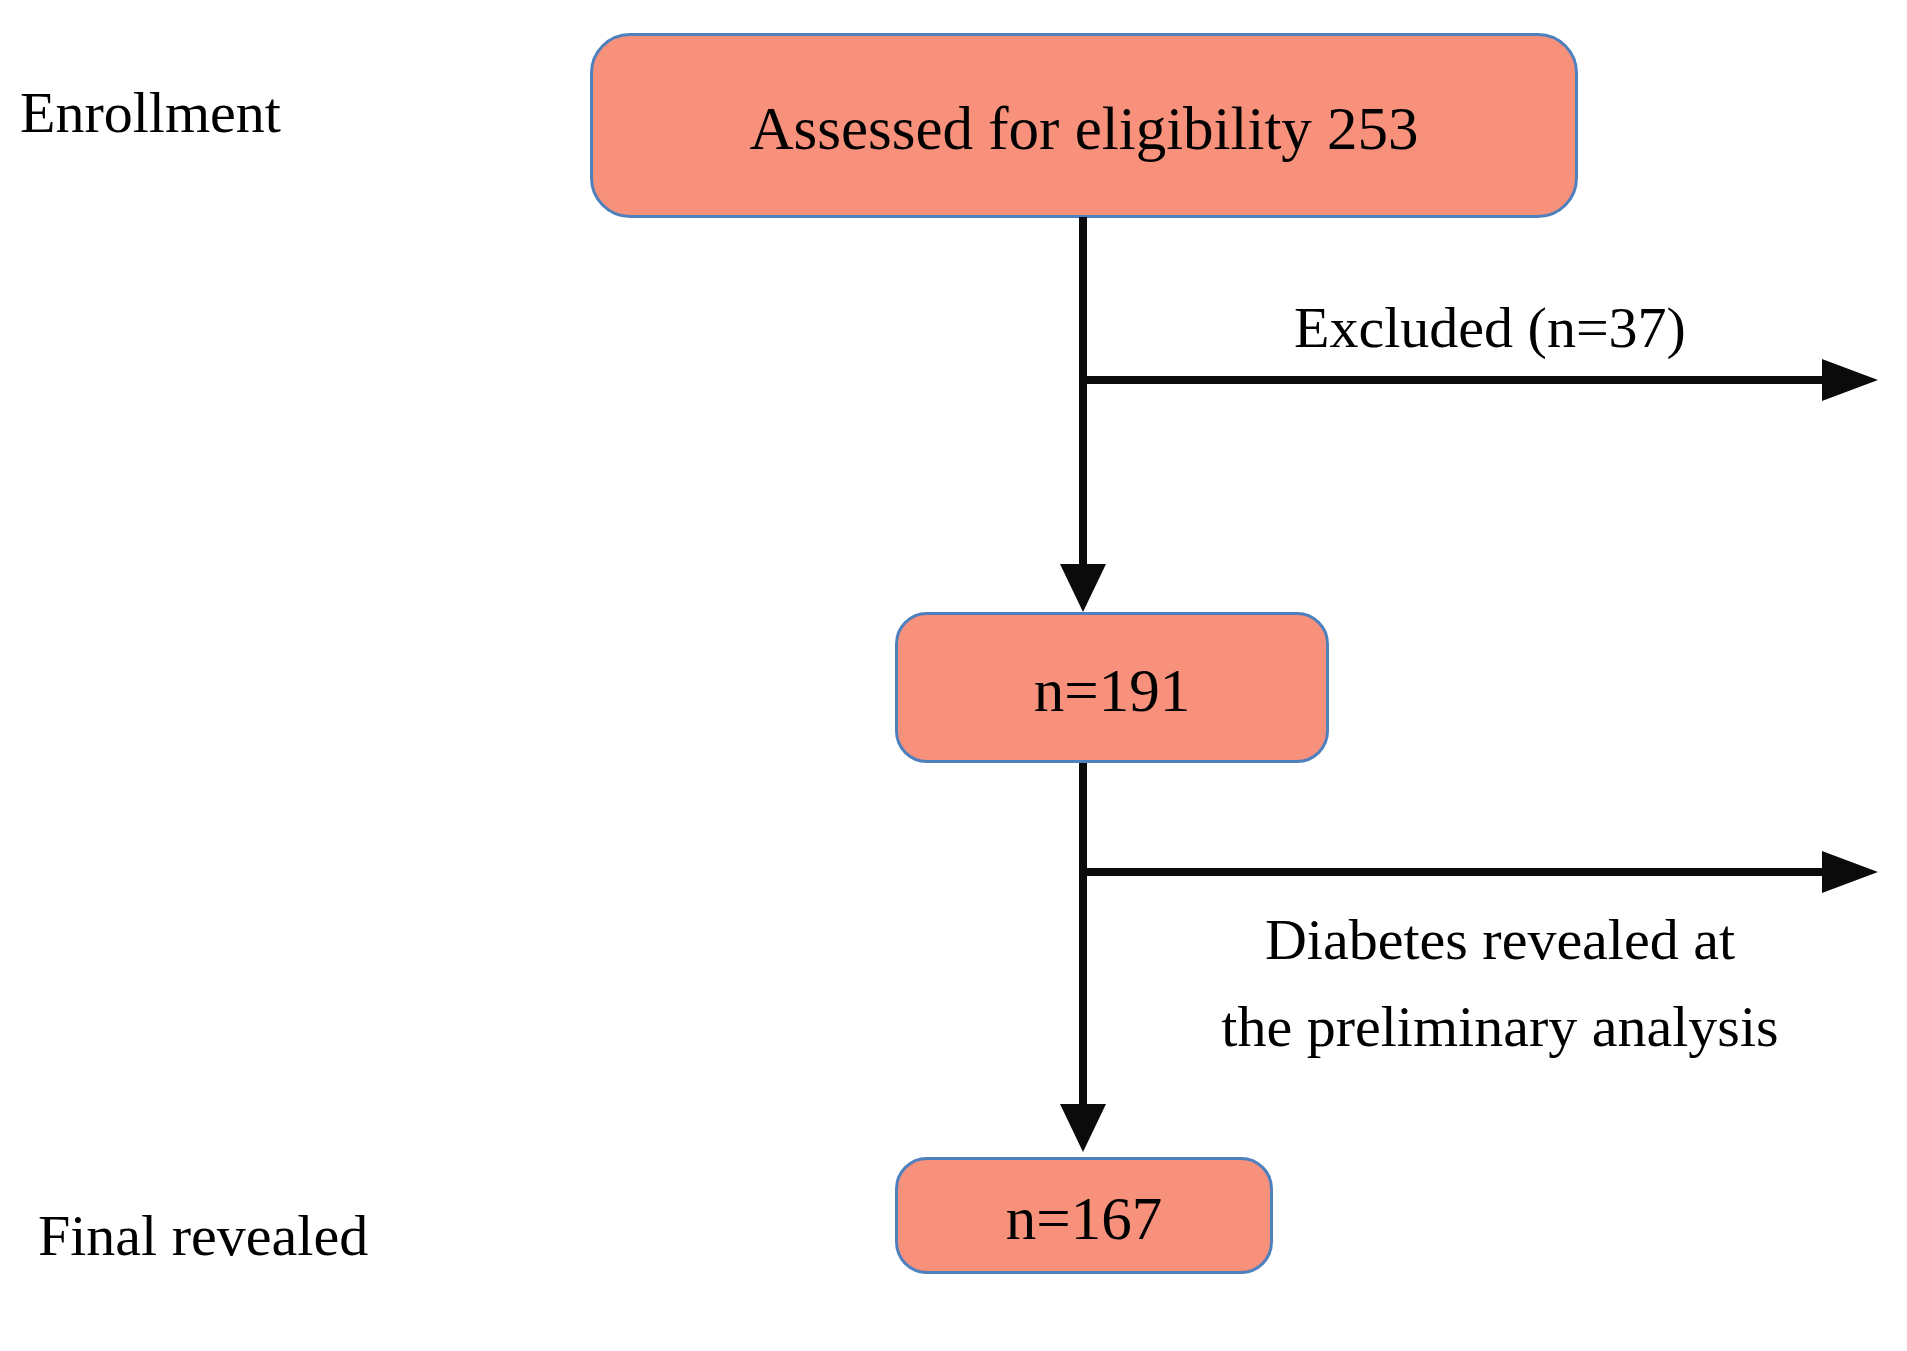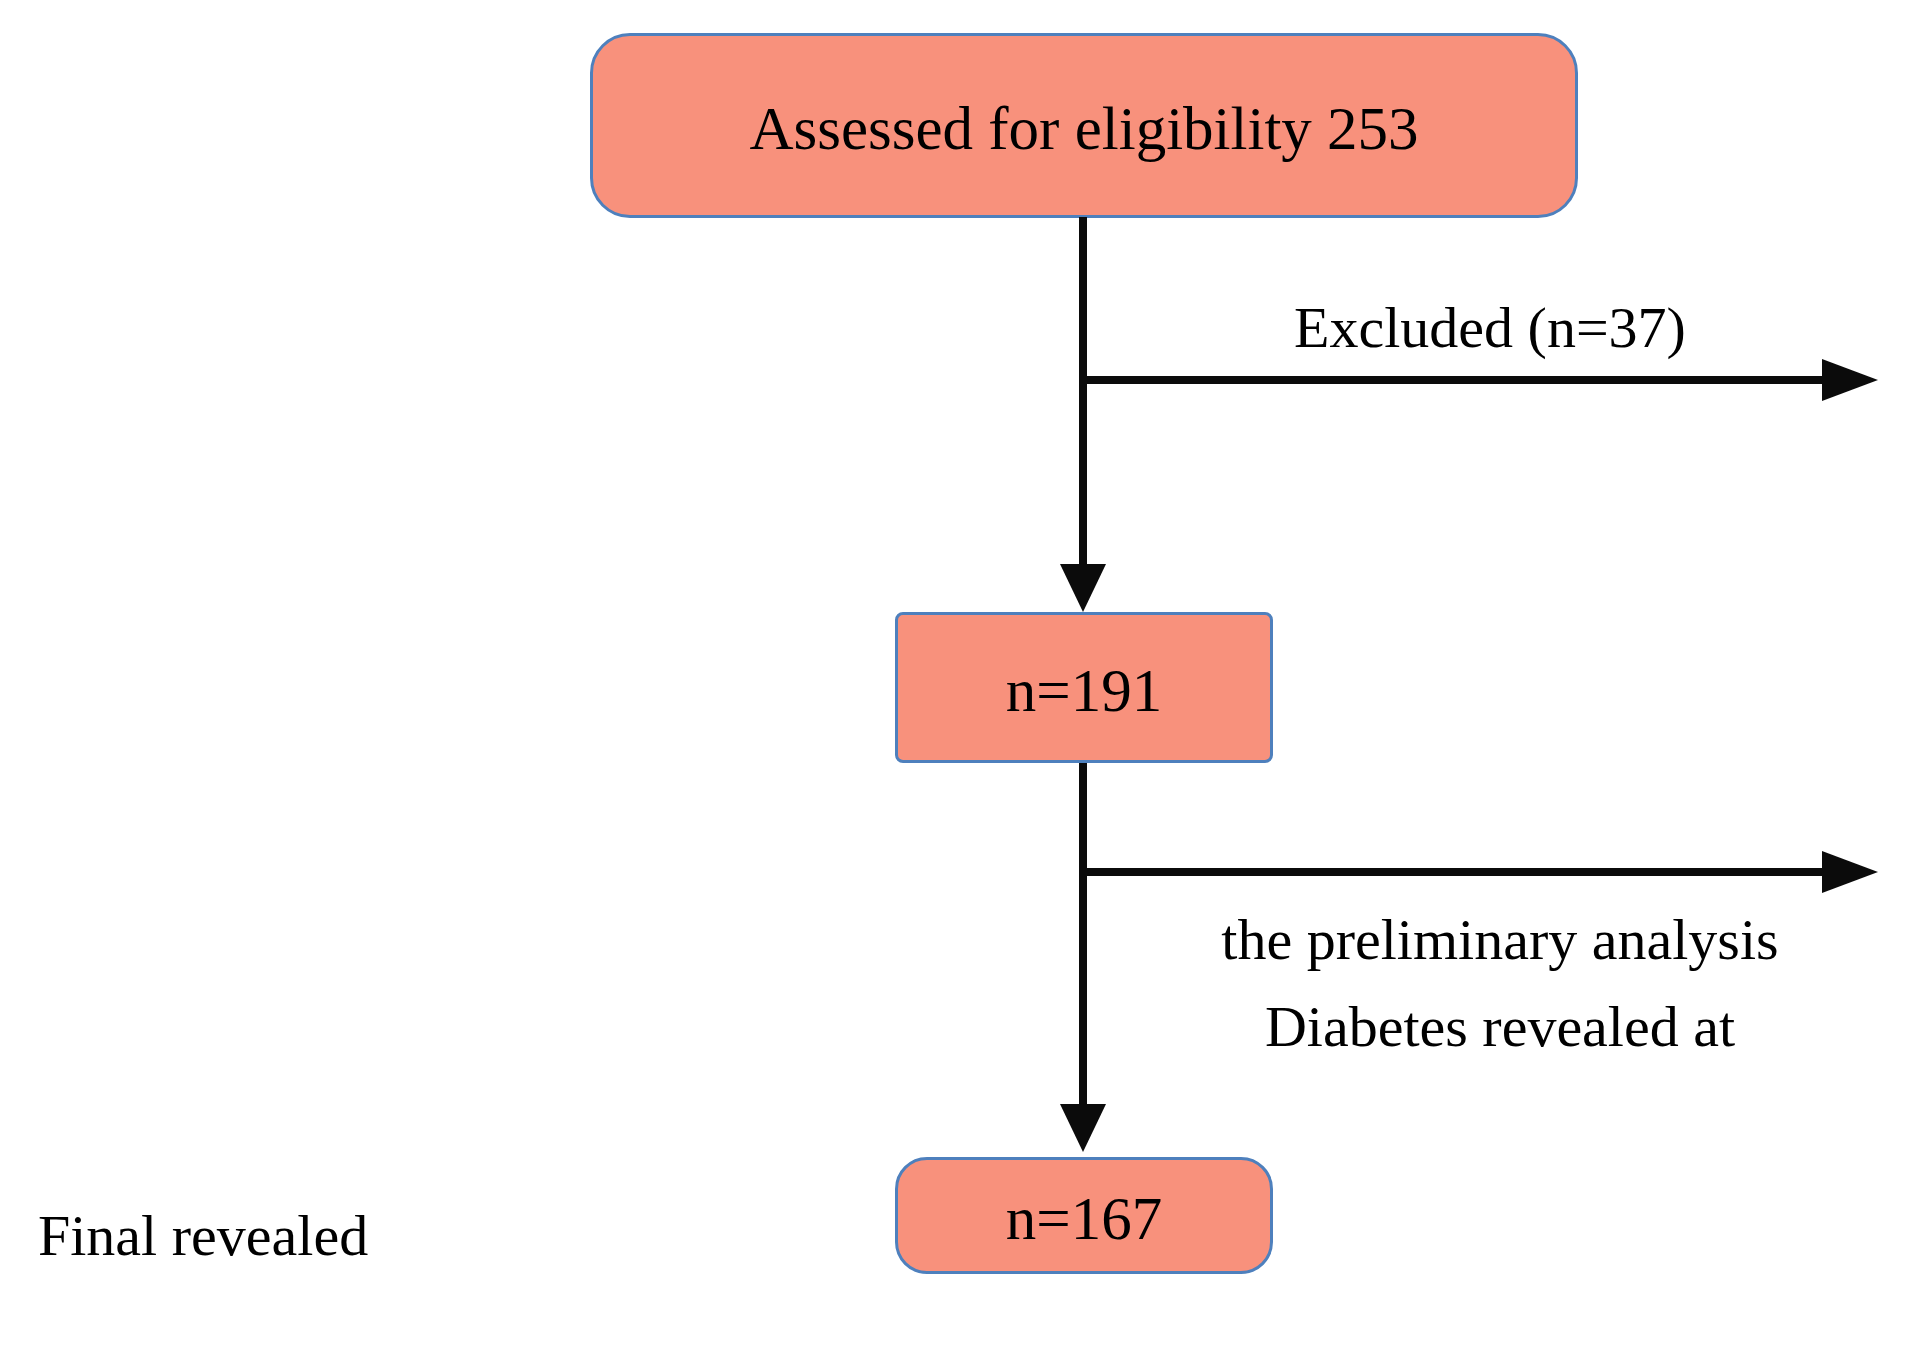--- a/index.html
+++ b/index.html
@@ -82,45 +82,46 @@
     text-align: center;
     color: var(--ink);
   }
   .exclusion-reason div { white-space: nowrap; }
 </style>
 </head>
 <body>
 
 <div class="canvas">
 
+  <div class="stage-label" style="left:20px; top:80px;">Enrollment</div>
 
   <div class="stage-label" style="left:38px; top:1203px;">Final revealed</div>
 
   <div class="flow-box" style="left:590px; top:33px; width:988px; height:185px; border-radius:40px;">
     <span class="box-label">Assessed for eligibility 253</span>
   </div>
 
   <div class="vline" style="left:1079px; top:217px; height:350px;"></div>
   <div class="head-down" style="left:1060px; top:564px;"></div>
 
   <div class="exclusion-header" style="left:1180px; top:296px; width:620px;">Excluded (n=37)</div>
   <div class="hline" style="left:1083px; top:376px; width:740px;"></div>
   <div class="head-right" style="left:1822px; top:359px;"></div>
 
-  <div class="flow-box" style="left:895px; top:612px; width:378px; height:151px; border-radius:8px;">
+  <div class="flow-box" style="left:895px; top:612px; width:434px; height:151px; border-radius:32px;">
     <span class="box-label">n=191</span>
   </div>
 
   <div class="vline" style="left:1079px; top:763px; height:343px;"></div>
   <div class="head-down" style="left:1060px; top:1104px;"></div>
 
   <div class="hline" style="left:1083px; top:868px; width:740px;"></div>
   <div class="head-right" style="left:1822px; top:851px;"></div>
   <div class="exclusion-reason" style="left:1110px; top:896px; width:780px;">
+    <div>Diabetes revealed at</div>
     <div>the preliminary analysis</div>
-    <div>Diabetes revealed at</div>
   </div>
 
   <div class="flow-box" style="left:895px; top:1157px; width:378px; height:117px; border-radius:32px;">
     <span class="box-label">n=167</span>
   </div>
 
 </div>
 
 </body></html>

